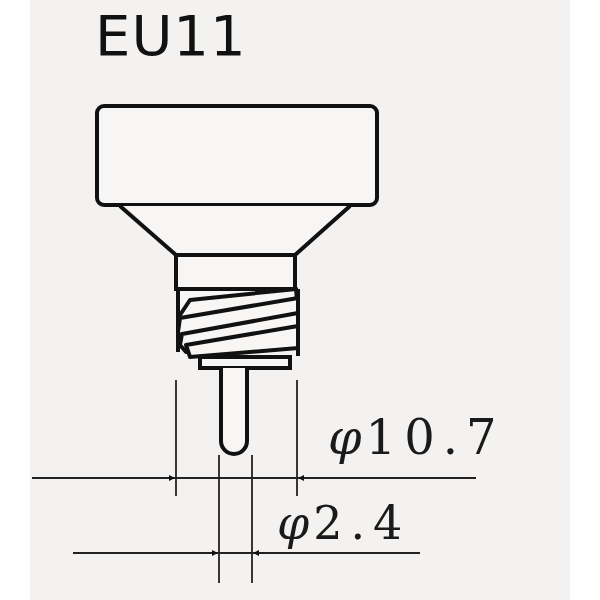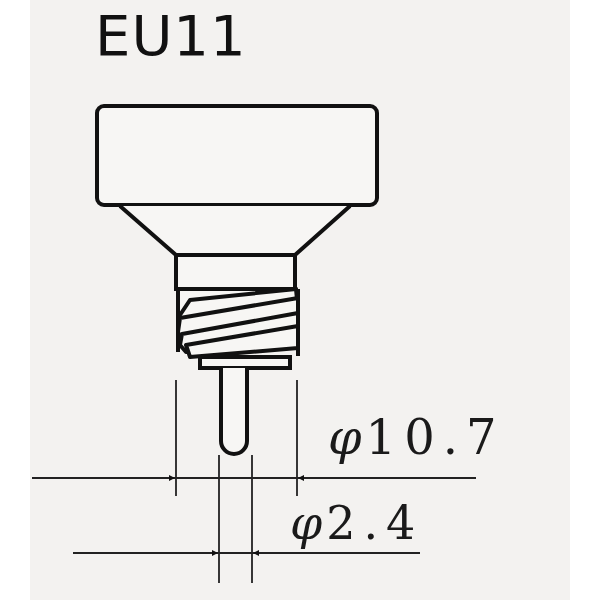--- a/index.html
+++ b/index.html
@@ -48,21 +48,21 @@
     }
     .dim-label .num {
       letter-spacing: 8px;
     }
     #label-outer {
       left: 328px;
       top: 413px;
       font-size: 48px;
     }
     #label-pin {
-      left: 290px;
+      left: 277px;
       top: 500px;
       font-size: 46px;
     }
   </style>
 </head>
 <body>
 
 <div class="panel"></div>
 
 <div class="title">EU11</div>

